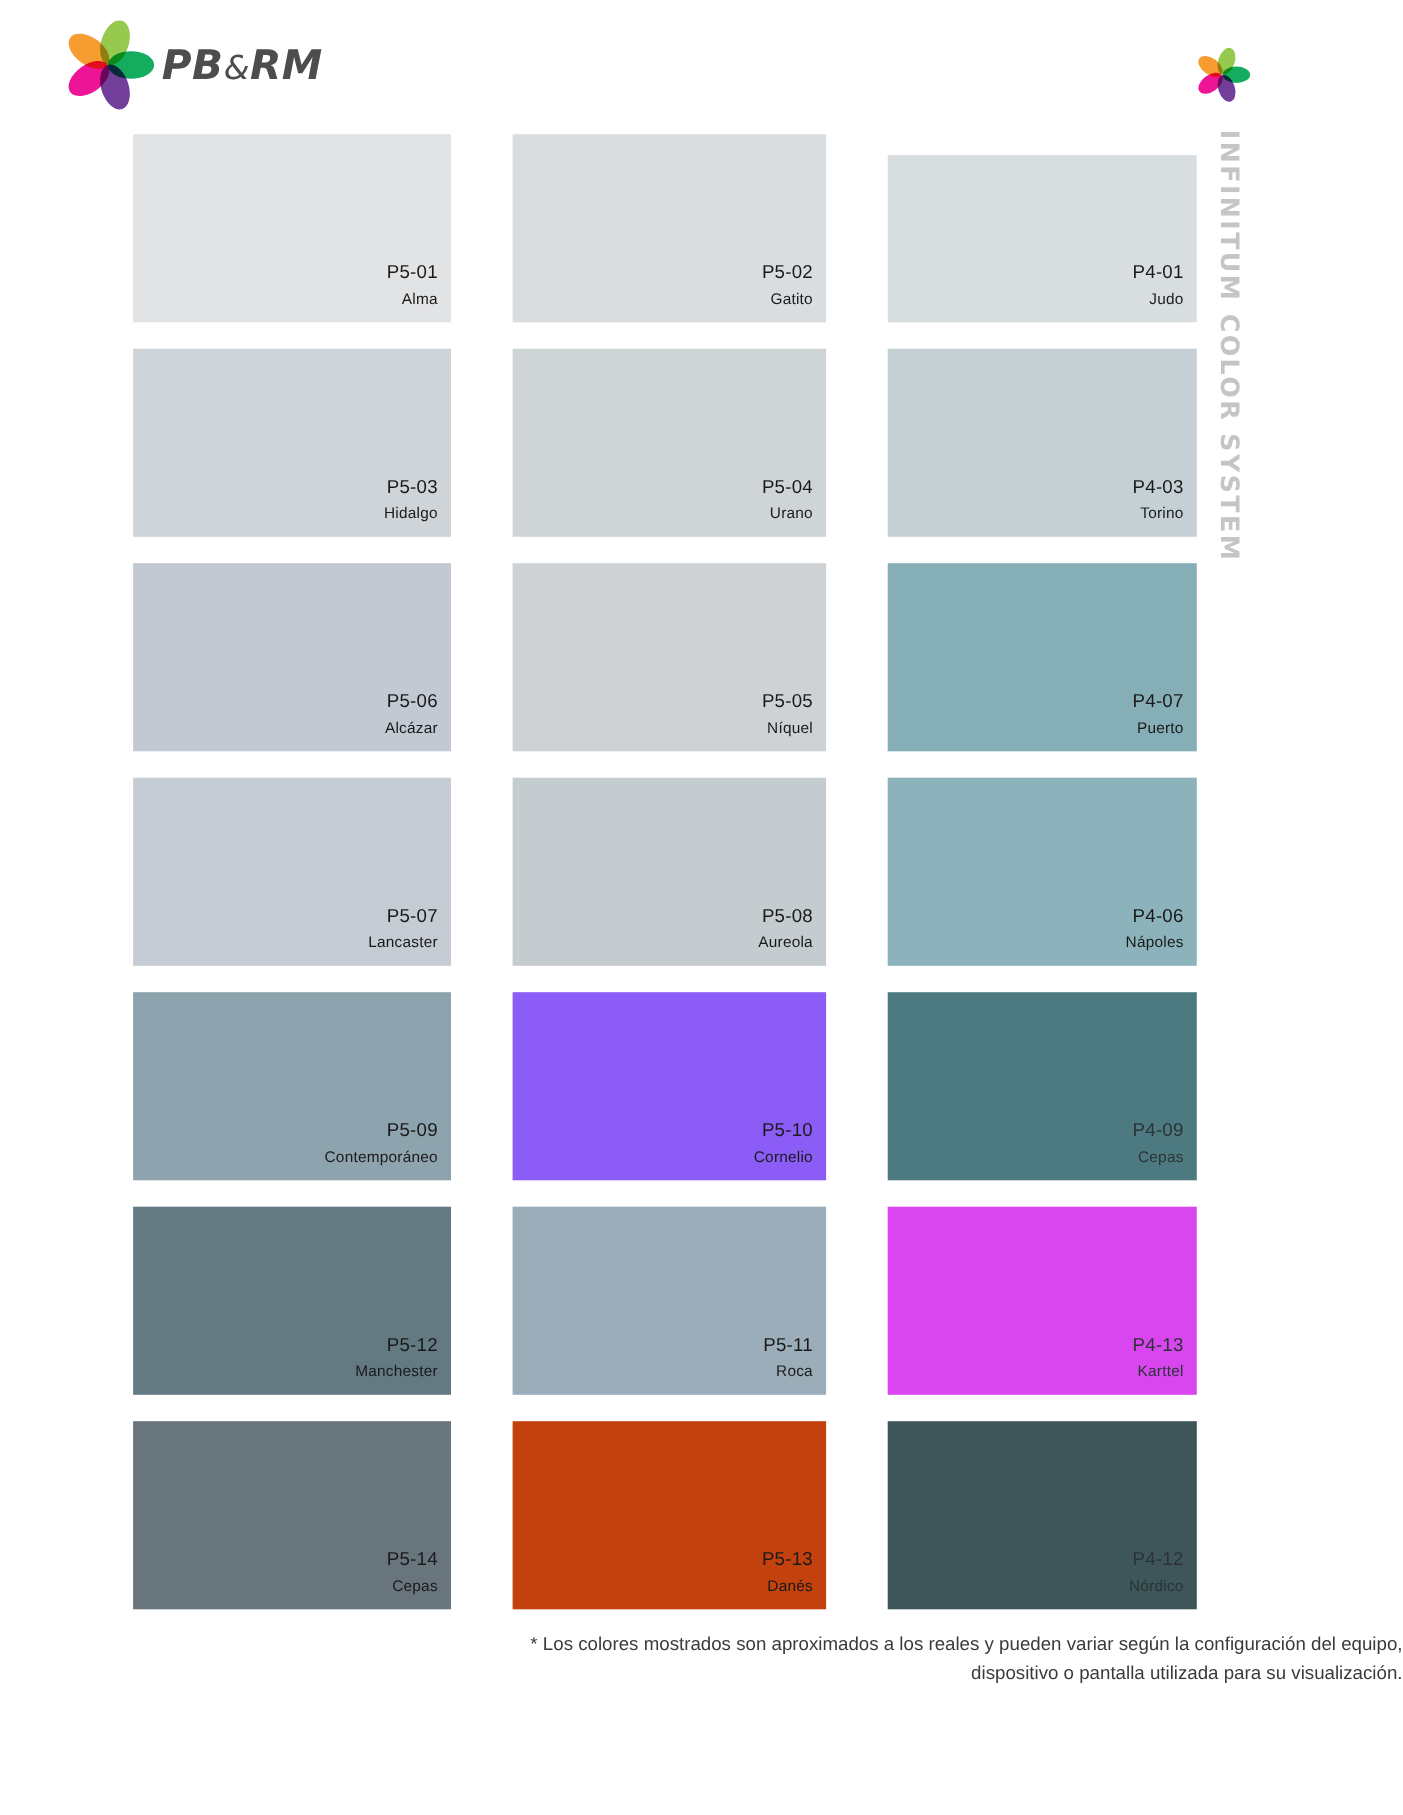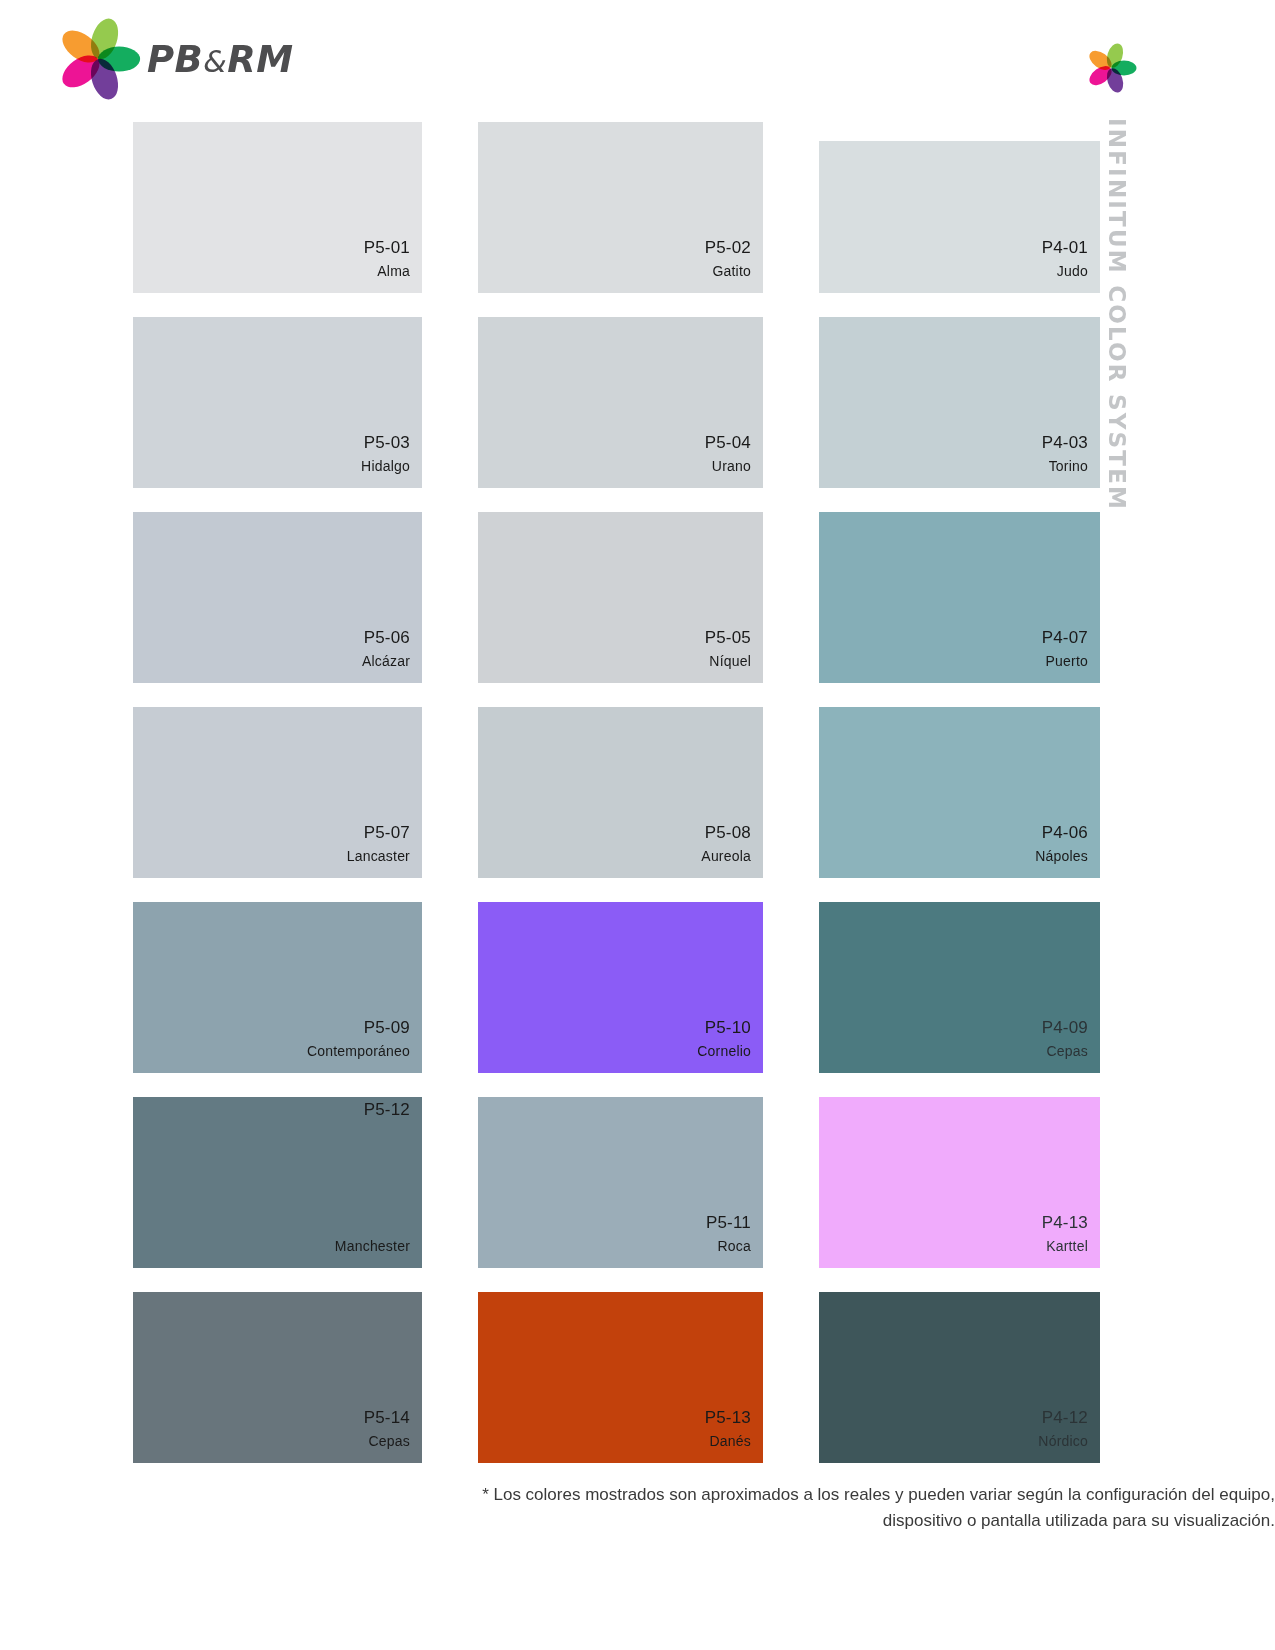--- a/index.html
+++ b/index.html
@@ -46,21 +46,21 @@
     transform:rotate(90deg); transform-origin:left top;
     position:absolute; left:34px; top:0;
     white-space:nowrap;
     font-family:"DejaVu Sans", sans-serif;
     font-size:23px; font-weight:bold; letter-spacing:2.2px;
     color:#c3c5c7;
   }
 
   
   .grid {
-    position:absolute; left:133px; top:122px;
+    position:absolute; left:121px; top:122px;
     width:968px; height:1342px;
     display:grid;
     grid-template-columns:289px 285px 281px;
     grid-template-rows:repeat(7, 171px);
     column-gap:56px; row-gap:24px;
   }
 
   .swatch {
     position:relative;
     display:flex; flex-direction:column;
@@ -177,29 +177,29 @@
         <div class="sw-name">Contemporáneo</div>
       </div>
       <div class="swatch" style="background: #8b5cf6; grid-area: 5 / 2;">
         <div class="sw-code">P5-10</div>
         <div class="sw-name">Cornelio</div>
       </div>
       <div class="swatch dark" style="background: rgb(76, 122, 128); grid-area: 5 / 3;">
         <div class="sw-code">P4-09</div>
         <div class="sw-name">Cepas</div>
       </div>
-      <div class="swatch" style="background: rgb(99, 122, 131); grid-area: 6 / 1; justify-content: space-between;">
+      <div class="swatch" style="background: rgb(99, 122, 131); grid-area: 6 / 1;">
         <div class="sw-code">P5-12</div>
         <div class="sw-name">Manchester</div>
       </div>
       <div class="swatch" style="background: rgb(155, 173, 184); grid-area: 6 / 2;">
         <div class="sw-code">P5-11</div>
         <div class="sw-name">Roca</div>
       </div>
-      <div class="swatch dark" style="background: #f0abfc; grid-area: 6 / 3;">
+      <div class="swatch dark" style="background: #d946ef; grid-area: 6 / 3;">
         <div class="sw-code">P4-13</div>
         <div class="sw-name">Karttel</div>
       </div>
       <div class="swatch" style="background: rgb(104, 117, 124); grid-area: 7 / 1;">
         <div class="sw-code">P5-14</div>
         <div class="sw-name">Cepas</div>
       </div>
       <div class="swatch" style="background: #c2410c; grid-area: 7 / 2;">
         <div class="sw-code">P5-13</div>
         <div class="sw-name">Danés</div>

